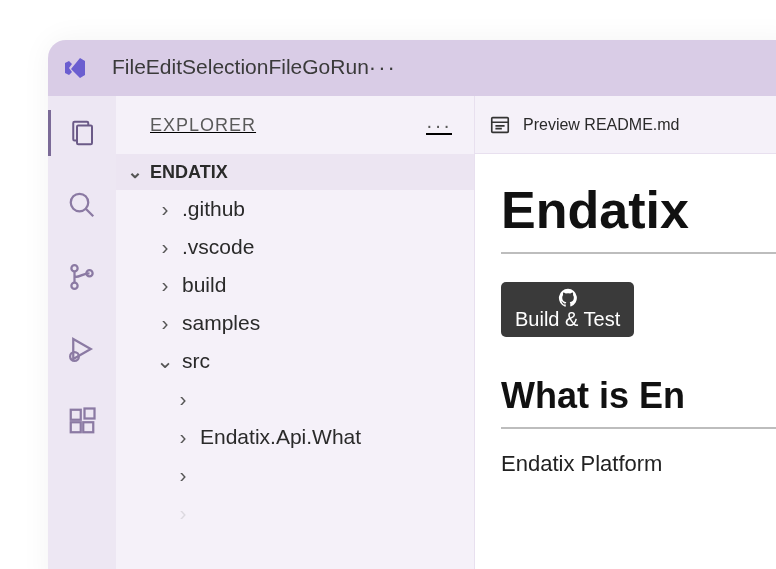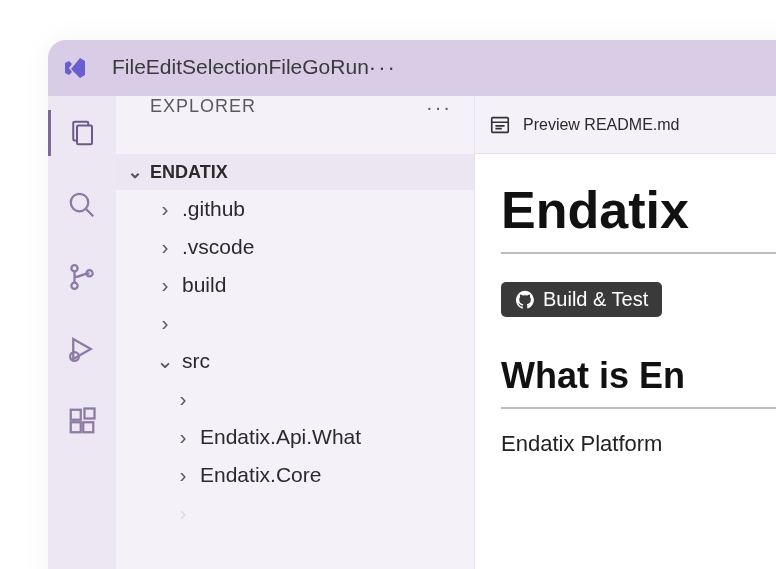--- a/index.html
+++ b/index.html
@@ -9,38 +9,38 @@
   .logo { width: 26px; height: 26px; display:flex; align-items:center; justify-content:center; }
   .menu { display: flex; }
   .menu-item { font-size: 21px; color: #3a3a3a; cursor: pointer; }
   .ellipsis { font-size: 22px; color: #3a3a3a; letter-spacing: 2px; }
   .body { display: flex; height: calc(100% - 56px); }
   .activitybar { width: 68px; background: #ede7f3; display: flex; flex-direction: column; align-items: center; padding-top: 20px; gap: 38px; }
   .activity-icon { width: 34px; height: 34px; color: #8b7aa3; display:flex; align-items:center; justify-content:center; }
   .activity-icon.active { color: #6b5a87; position:relative; }
   .activity-icon.active::before { content:''; position:absolute; left:-17px; top:-6px; width:3px; height:46px; background:#7b6a97; }
   .sidebar { width: 358px; background: #f5f1f9; display: flex; flex-direction: column; }
-  .sidebar-header { height: 58px; display: flex; justify-content: space-between; padding: 0 22px 0 34px; }
+  .sidebar-header { height: 58px; display: flex; align-items: center; justify-content: space-between; padding: 0 22px 0 34px; text-decoration: underline; }
   .sidebar-title { font-size: 18px; letter-spacing: 1px; color: #5a5a5a; }
   .sidebar-more { font-size: 20px; color: #5a5a5a; letter-spacing: 2px; }
   .tree { flex: 1; }
   .tree-root { height: 36px; background: #ece5f2; display: flex; align-items: center; padding-left: 10px; font-weight: 700; font-size: 18px; color: #2a2a2a; gap:6px; }
   .tree-item { height: 38px; display: flex; align-items: center; font-size: 21px; color: #2a2a2a; cursor: pointer; gap:8px; }
   .tree-item.depth1 { padding-left: 40px; }
   .tree-item.depth2 { padding-left: 58px; }
   .tree-item.faded { opacity: 0.15; }
   .chev { width:18px; display:inline-flex; justify-content:center; color:#555; }
   .editor { flex: 1; background: #fff; display: flex; flex-direction: column; border-left:1px solid #e8e0ef; }
   .tabbar { height: 58px; display: flex; align-items: center; padding-left: 14px; gap: 12px; background:#f5f1f9; border-bottom:1px solid #e8e0ef;}
   .tab-icon { color:#444; display:flex; }
   .tab-label { font-size: 16px; color: #2a2a2a; white-space: nowrap; }
   .content { padding: 26px 0 0 26px; }
   .h1wrap { border-bottom: 2px solid #bdbdbd; padding-bottom: 12px; margin-bottom: 28px; }
   .h1 { font-size: 52px; font-weight: 700; color: #111; white-space: nowrap; }
-  .badge { display: inline-flex; align-items: center; gap: 8px; background: #3a3a3a; color: #fff; padding: 6px 14px; border-radius: 5px; font-size: 20px; margin-bottom: 38px; }
+  .badge { display: inline-flex; align-items: center; background: #3a3a3a; color: #fff; padding: 6px 14px; border-radius: 5px; font-size: 20px; margin-bottom: 38px; flex-direction: column; }
   .h2wrap { border-bottom: 2px solid #bdbdbd; padding-bottom: 10px; margin-bottom: 22px; }
   .h2 { font-size: 36px; font-weight: 700; color: #111; white-space: nowrap; }
   .para { font-size: 22px; color: #222; white-space: nowrap; }
   svg { display:block; }
 </style>
 </head>
 <body>
 
 <div class="window">
 
@@ -117,35 +117,35 @@
         <div class="tree-item depth1">
             <span class="chev">›</span>
             <span>.vscode</span>
           </div>
         <div class="tree-item depth1">
             <span class="chev">›</span>
             <span>build</span>
           </div>
         <div class="tree-item depth1">
             <span class="chev">›</span>
+            <span>samples</span>
           </div>
         <div class="tree-item depth1">
             <span class="chev">⌄</span>
             <span>src</span>
           </div>
         <div class="tree-item depth2">
             <span class="chev">›</span>
           </div>
         <div class="tree-item depth2">
             <span class="chev">›</span>
             <span>Endatix.Api.What</span>
           </div>
         <div class="tree-item depth2">
             <span class="chev">›</span>
-            <span>Endatix.Core</span>
           </div>
         <div class="tree-item depth2 faded">
             <span class="chev">›</span>
           </div>
       </div>
     </div>
 
     <div class="editor">
       <div class="tabbar">
         <span class="tab-icon">

